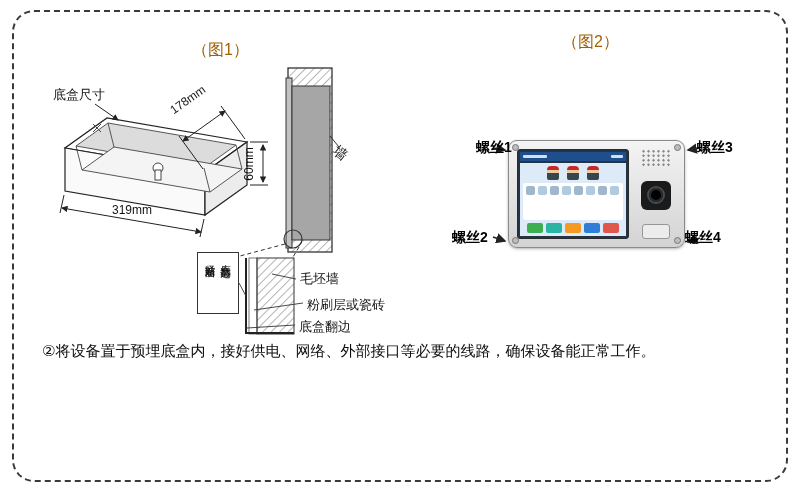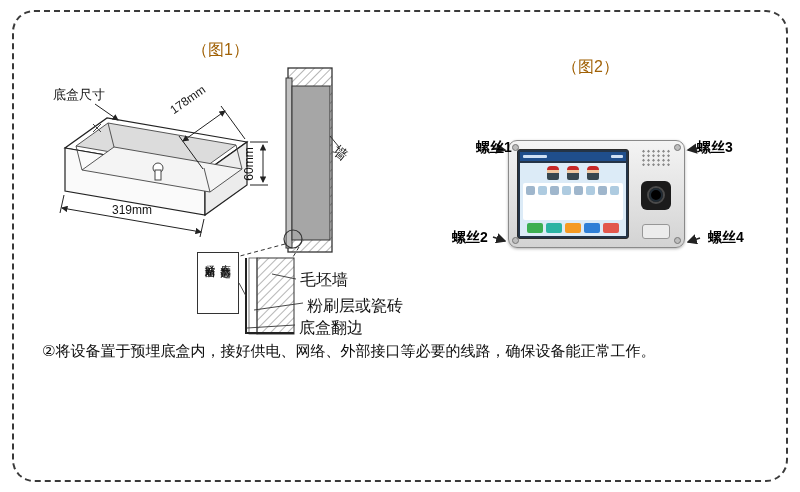--- a/index.html
+++ b/index.html
@@ -7,21 +7,21 @@
     width:800px;height:492px;position:relative;background:#ffffff;overflow:hidden;
     font-family:"Liberation Sans","DejaVu Sans",sans-serif;color:#111;
   }
   .frame{position:absolute;left:12px;top:10px;right:12px;bottom:10px;
     border:2px dashed #3a3a3a;border-radius:22px;pointer-events:none;}
   svg.canvas{position:absolute;left:0;top:0;}
   .abs{position:absolute;white-space:nowrap;}
   .fig-title{font-size:16px;color:#a16207;}
   .small-cap{font-size:13px;color:#111;}
   .wall-cap{font-size:14px;transform:rotate(38deg);transform-origin:left top;}
-  .detail-cap{font-size:16px;background:#fff;padding:0 1px;}
+  .detail-cap{font-size:13px;background:#fff;padding:0 1px;}
   .note-box{position:absolute;left:197px;top:252px;width:42px;height:62px;
     border:1px solid #333;background:#fff;box-sizing:border-box;
     display:flex;justify-content:center;gap:5px;padding:3px 2px;}
   .vtext{writing-mode:vertical-lr;text-orientation:upright;font-size:10.5px;
     letter-spacing:1px;line-height:1;}
   .screw-label{font-size:14px;font-weight:bold;color:#000;}
   
   .device{position:absolute;left:508px;top:140px;width:177px;height:108px;
     background:linear-gradient(180deg,#f4f4f4,#d3d3d3);
     border:1px solid #8a8a8a;border-radius:9px;box-shadow:0 1px 3px rgba(0,0,0,.3);
@@ -134,21 +134,21 @@
 
   <g stroke="#222" stroke-width="1.6" fill="none">
     <line x1="493" y1="148" x2="505" y2="150" marker-end="url(#arr)"></line>
     <line x1="493" y1="237" x2="505" y2="241" marker-end="url(#arr)"></line>
     <line x1="700" y1="148" x2="688" y2="150" marker-end="url(#arr)"></line>
     <line x1="700" y1="238" x2="688" y2="242" marker-end="url(#arr)"></line>
   </g>
 </svg>
 
 <div class="abs fig-title" style="left:192px;top:40px;">（图1）</div>
-<div class="abs fig-title" style="left:562px;top:57px;">（图2）</div>
+<div class="abs fig-title" style="left:562px;top:32px;">（图2）</div>
 
 <div class="abs small-cap" style="left:53px;top:86px;">底盒尺寸</div>
 <div class="abs wall-cap" style="left:340px;top:142px;">墙</div>
 
 <div class="note-box">
   <span class="vtext">紧贴墙面</span>
   <span class="vtext">底盒翻边</span>
 </div>
 
 <div class="abs detail-cap" style="left:299px;top:270px;">毛坯墙</div>
@@ -195,17 +195,17 @@
   </div>
   <span class="screwhole sh-tl"></span>
   <span class="screwhole sh-tr"></span>
   <span class="screwhole sh-bl"></span>
   <span class="screwhole sh-br"></span>
 </div>
 
 <div class="abs screw-label" style="left:476px;top:139px;">螺丝1</div>
 <div class="abs screw-label" style="left:452px;top:229px;">螺丝2</div>
 <div class="abs screw-label" style="left:697px;top:139px;">螺丝3</div>
-<div class="abs screw-label" style="left:708px;top:229px;">螺丝4</div>
+<div class="abs screw-label" style="left:685px;top:229px;">螺丝4</div>
 
 <div class="instructions">
   <div>②将设备置于预埋底盒内，接好供电、网络、外部接口等必要的线路，确保设备能正常工作。</div>
 </div>
 
 </body></html>

